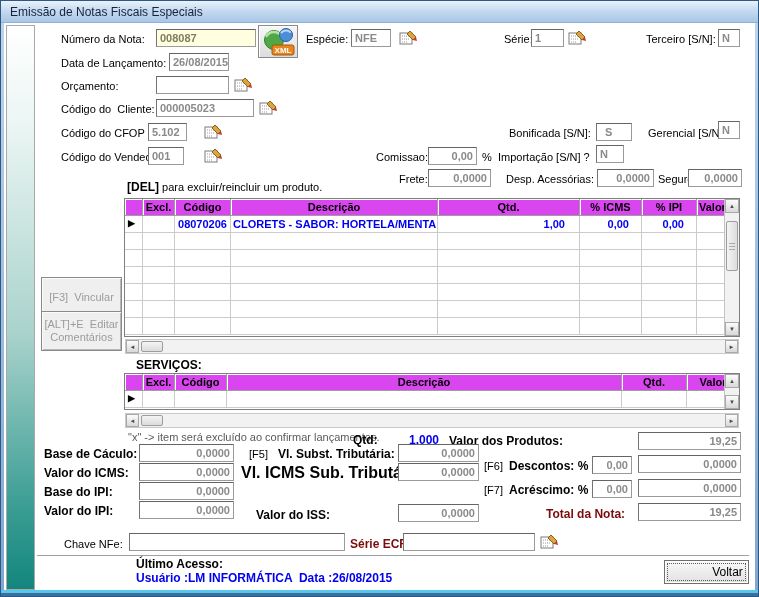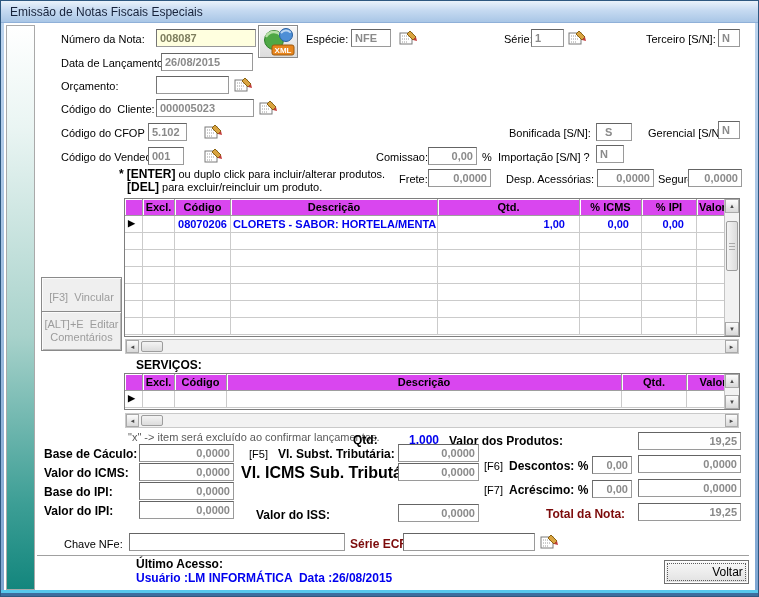--- a/index.html
+++ b/index.html
@@ -102,21 +102,21 @@
         <line x1="3" y1="9" x2="11" y2="9" stroke="#9A9A9A" stroke-dasharray="1,1"></line>
         <line x1="3" y1="12" x2="9" y2="12" stroke="#9A9A9A" stroke-dasharray="1,1"></line>
         <polygon points="11,1 17,7 14,10 8,4" fill="#D9A441" stroke="#8A6210"></polygon>
         <polygon points="14,10 17,7 18,11" fill="#C23B3B"></polygon>
       </svg>
   </span>
   <span class="lbl" style="left:645px;top:32px">Terceiro [S/N]:</span>
   <div class="fld" style="left:717px;top:28px;width:22px">N</div>
 
   <span class="lbl" style="left:60px;top:56px">Data de Lançamento:</span>
-  <div class="fld" style="left:160px;top:52px;width:92px">26/08/2015</div>
+  <div class="fld" style="left:168px;top:52px;width:60px">26/08/2015</div>
 
   <span class="lbl" style="left:60px;top:79px">Orçamento:</span>
   <div class="fld" style="left:155px;top:75px;width:73px"></div>
   <span class="lookup" style="left:233px;top:76px">
     <svg width="19" height="16" viewBox="0 0 19 16">
         <rect x="1" y="3" width="12" height="11" fill="#FFF" stroke="#7A7A7A"></rect>
         <line x1="3" y1="6" x2="11" y2="6" stroke="#9A9A9A" stroke-dasharray="1,1"></line>
         <line x1="3" y1="9" x2="11" y2="9" stroke="#9A9A9A" stroke-dasharray="1,1"></line>
         <line x1="3" y1="12" x2="9" y2="12" stroke="#9A9A9A" stroke-dasharray="1,1"></line>
         <polygon points="11,1 17,7 14,10 8,4" fill="#D9A441" stroke="#8A6210"></polygon>
@@ -165,21 +165,20 @@
         <polygon points="11,1 17,7 14,10 8,4" fill="#D9A441" stroke="#8A6210"></polygon>
         <polygon points="14,10 17,7 18,11" fill="#C23B3B"></polygon>
       </svg>
   </span>
   <span class="lbl" style="left:375px;top:150px">Comissao:</span>
   <div class="fld num" style="left:427px;top:146px;width:49px">0,00</div>
   <span class="lbl" style="left:481px;top:150px">%</span>
   <span class="lbl" style="left:497px;top:150px">Importação [S/N] ?</span>
   <div class="fld" style="left:595px;top:144px;width:28px">N</div>
 
-  <div class="lbl" style="left:118px;top:167px"><span class="key">*</span> <span class="key">[ENTER]</span> <span>ou duplo click para incluir/alterar produtos.</span></div>
   <div class="lbl" style="left:126px;top:180px"><span class="key">[DEL]</span> <span>para excluir/reincluir um produto.</span></div>
   <span class="lbl" style="left:398px;top:172px">Frete:</span>
   <div class="fld num" style="left:427px;top:168px;width:63px">0,0000</div>
   <span class="lbl" style="left:505px;top:172px">Desp. Acessórias:</span>
   <div class="fld num" style="left:596px;top:168px;width:57px">0,0000</div>
   <span class="lbl" style="left:657px;top:172px">Seguro:</span>
   <div class="fld num" style="left:687px;top:168px;width:54px">0,0000</div>
 
   <div class="grid" style="left:123px;top:197px;width:616px;height:139px">
     <div class="ghrow">

